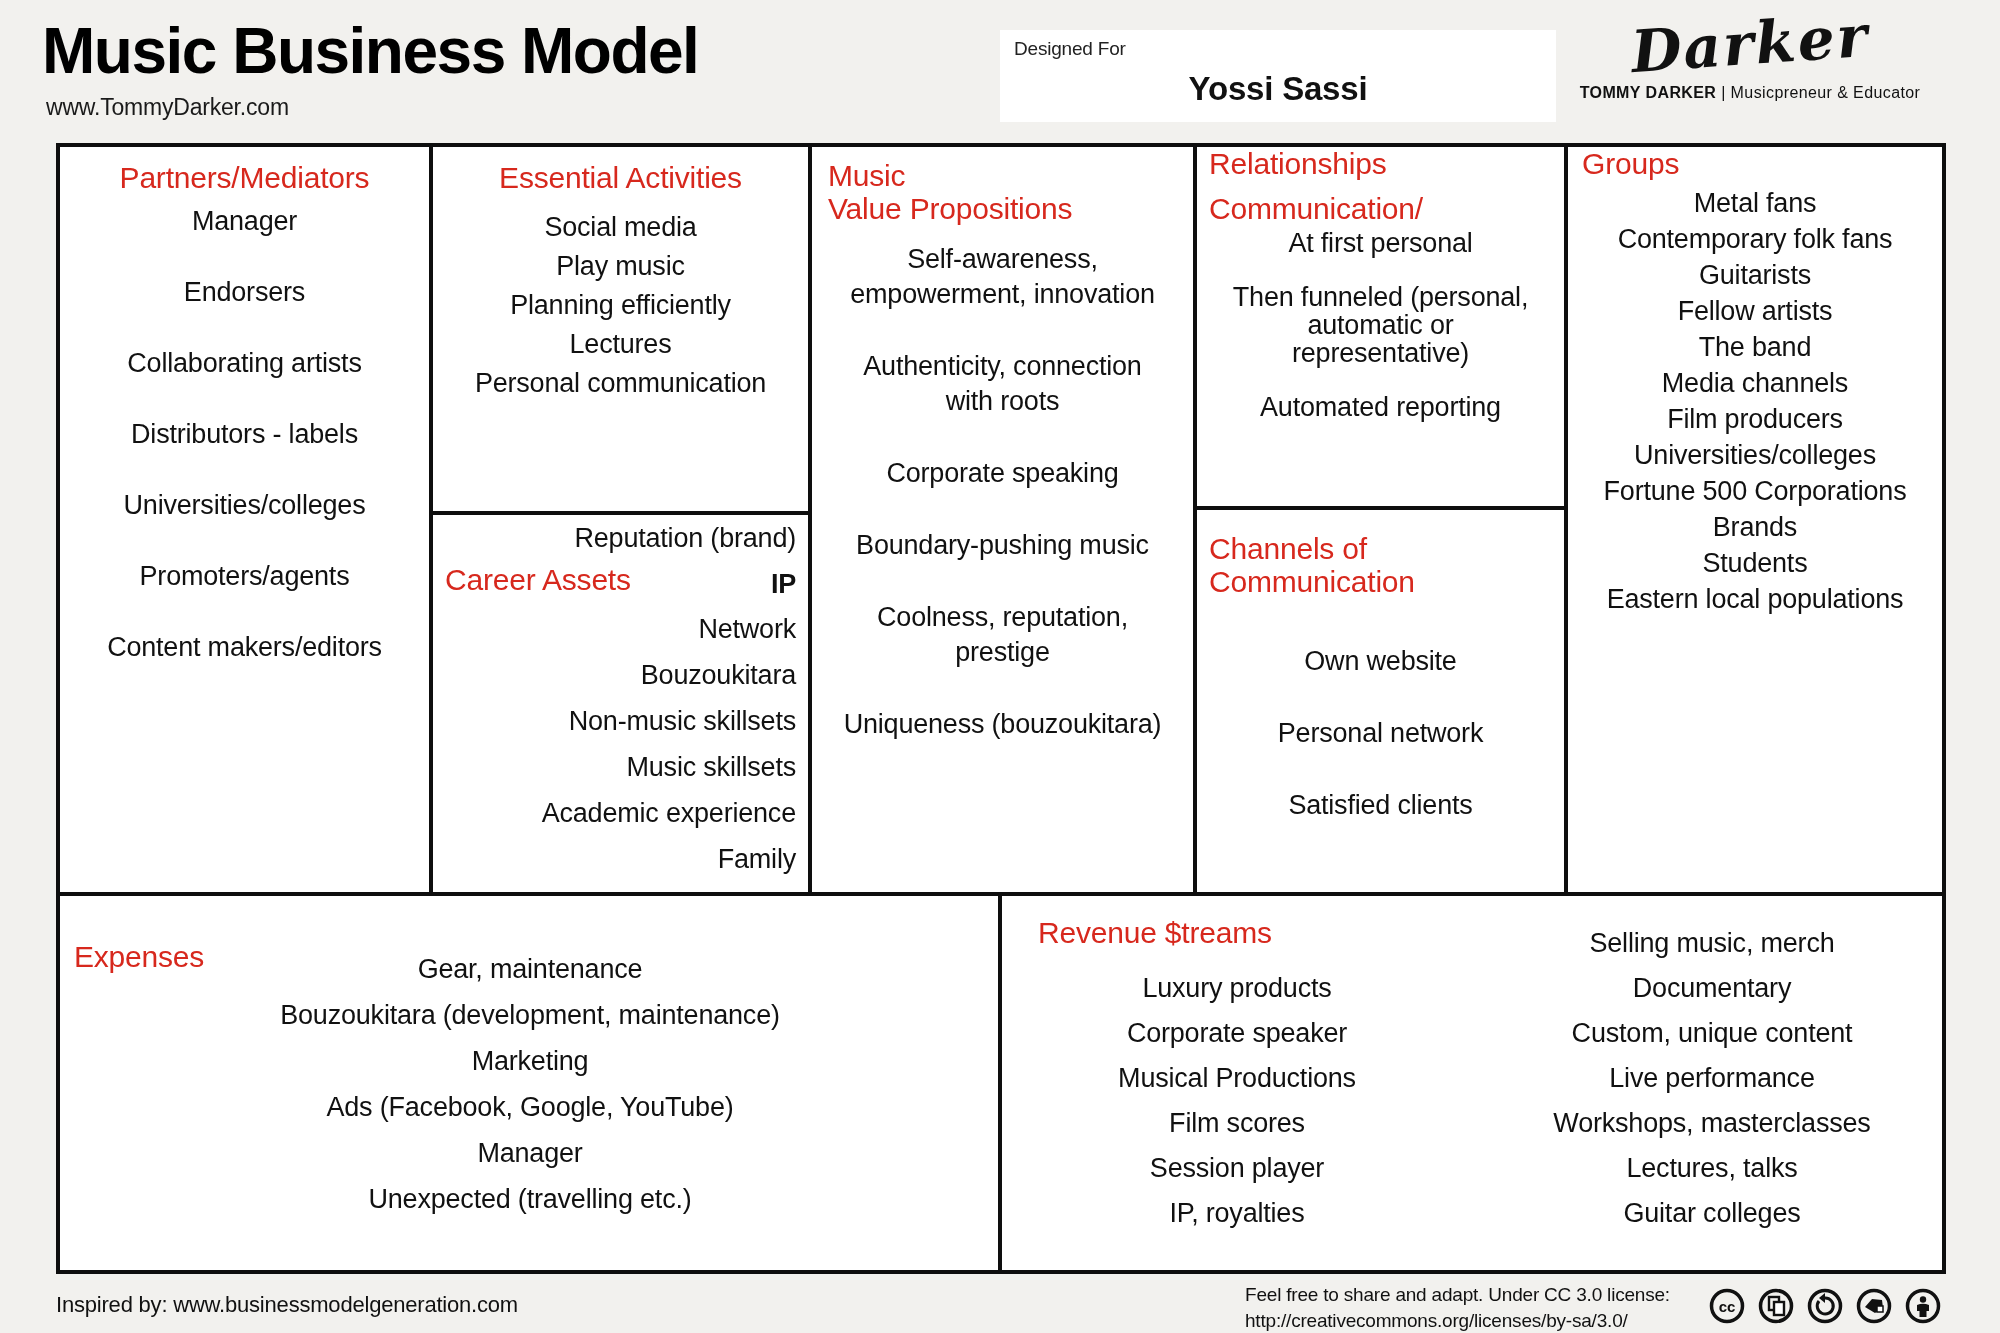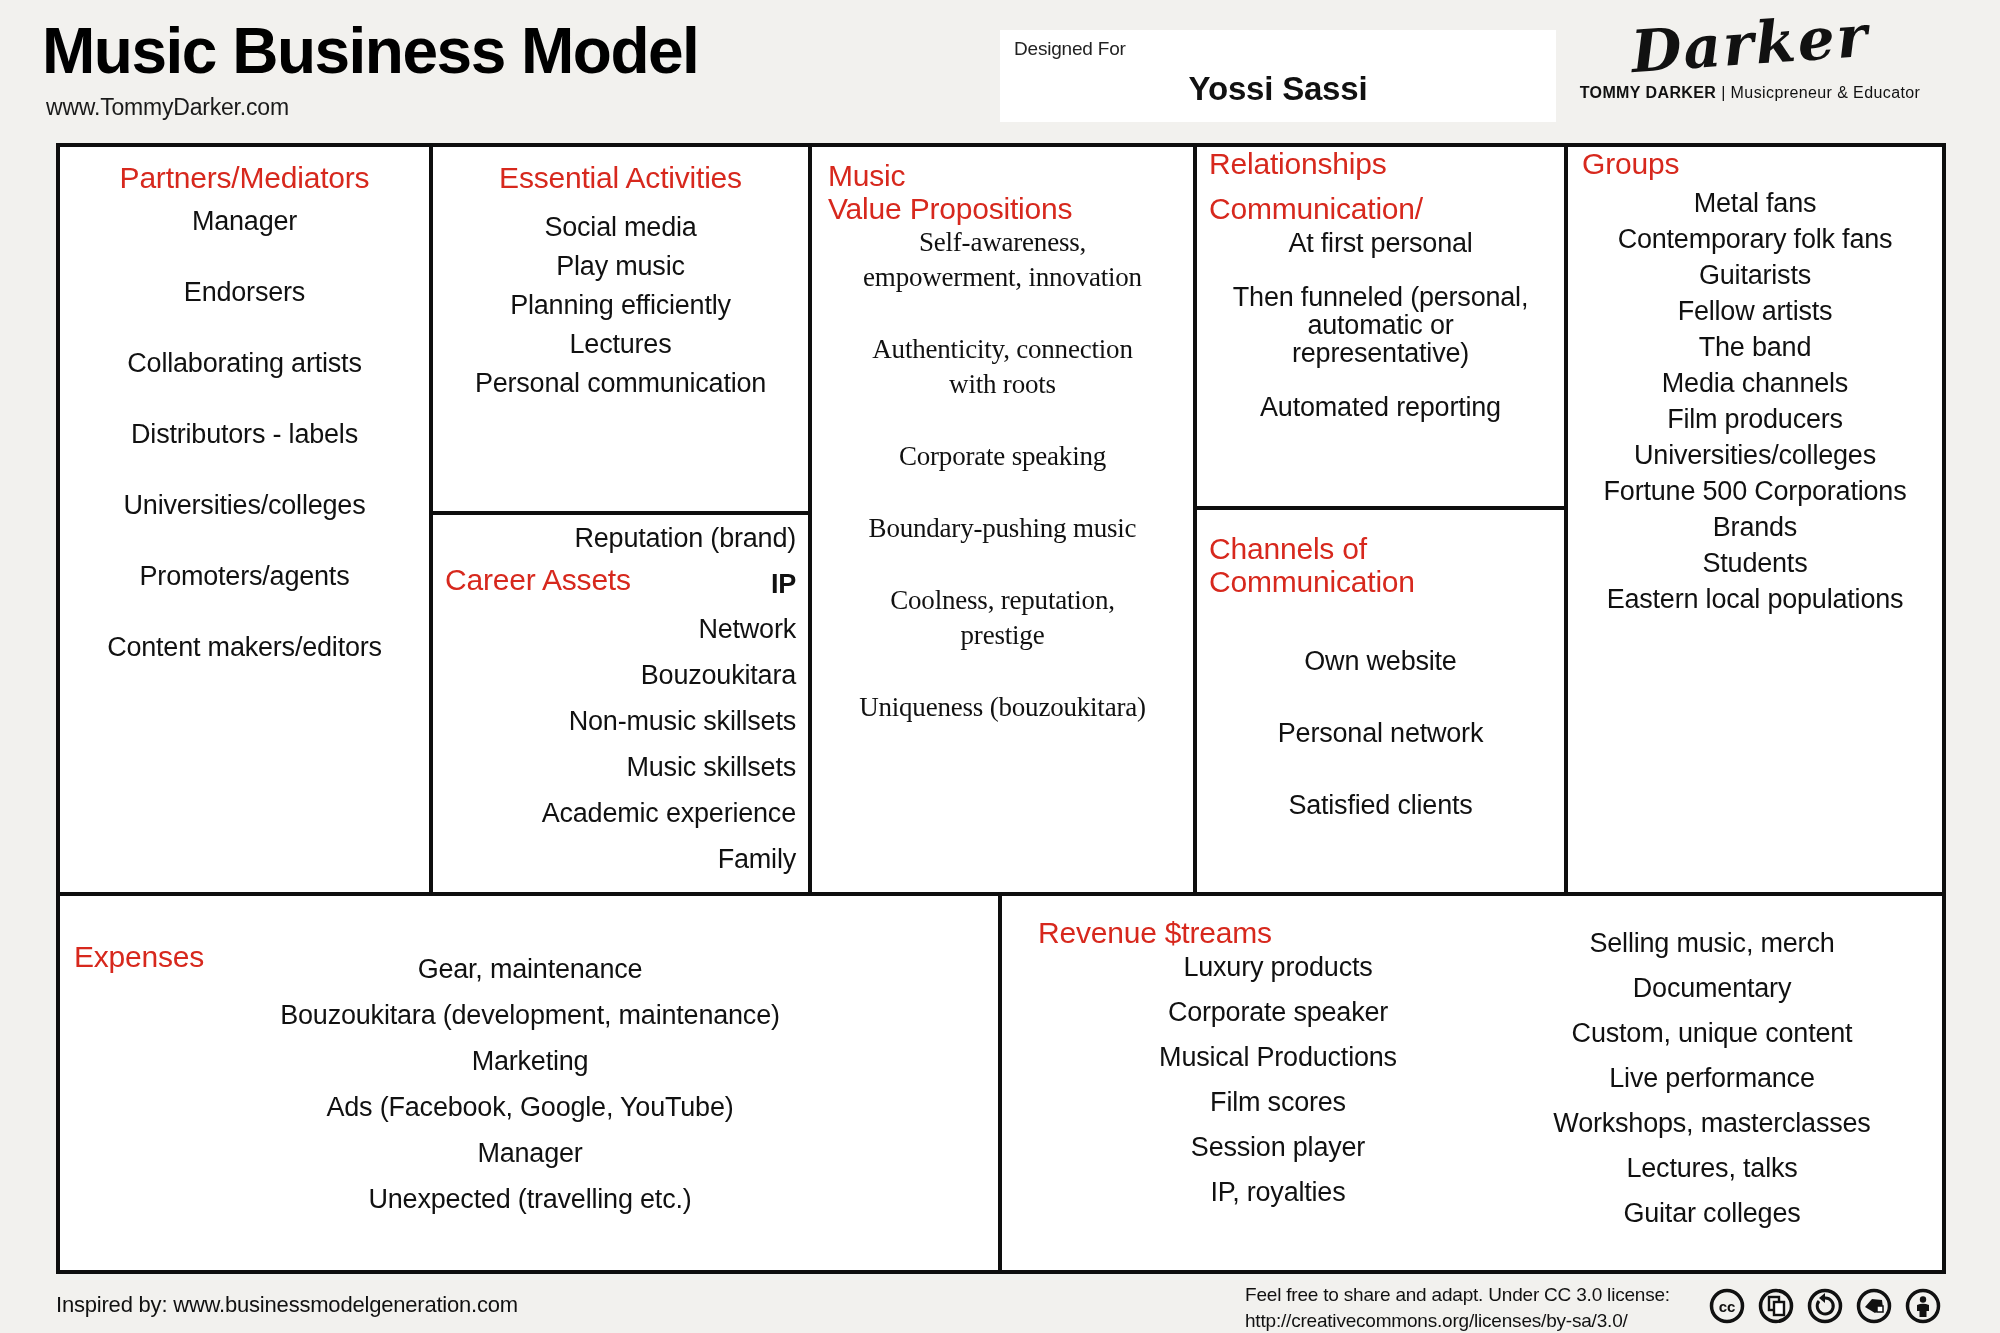--- a/index.html
+++ b/index.html
@@ -103,21 +103,21 @@
       <div>Non-music skillsets</div>
       <div>Music skillsets</div>
       <div>Academic experience</div>
       <div>Family</div>
     </div>
   </div>
 
   <div class="abs" style="left:752px; top:0; width:381px; height:745px;">
     <div class="sec-title" style="margin:12px 0 0 16px;">Music</div>
     <div class="sec-title" style="margin-left:16px;">Value Propositions</div>
-    <div class="list centered body-txt" style="margin-top:0; gap:37px; line-height:35px;font-family:Liberation Serif, serif;">
+    <div class="list centered body-txt" style="margin-top:17px; gap:37px; line-height:35px;">
       <div>
         <div>Self-awareness,</div>
         <div>empowerment, innovation</div>
       </div>
       <div>
         <div>Authenticity, connection</div>
         <div>with roots</div>
       </div>
       <div>
         <div>Corporate speaking</div>
@@ -188,21 +188,21 @@
       <div>Bouzoukitara (development, maintenance)</div>
       <div>Marketing</div>
       <div>Ads (Facebook, Google, YouTube)</div>
       <div>Manager</div>
       <div>Unexpected (travelling etc.)</div>
     </div>
   </div>
 
   <div class="abs" style="left:942px; top:749px; width:940px; height:374px;">
     <div class="sec-title" style="position:absolute; left:36px; top:20px;">Revenue $treams</div>
-    <div class="list centered body-txt" style="position:absolute; left:0; top:56px; width:470px; gap:14px; line-height:31px;padding-left:41px;">
+    <div class="list centered body-txt" style="position:absolute; left:0; top:77px; width:470px; gap:14px; line-height:31px;">
       <div>Luxury products</div>
       <div>Corporate speaker</div>
       <div>Musical Productions</div>
       <div>Film scores</div>
       <div>Session player</div>
       <div>IP, royalties</div>
     </div>
     <div class="list centered body-txt" style="position:absolute; left:480px; top:32px; width:460px; gap:14px; line-height:31px;">
       <div>Selling music, merch</div>
       <div>Documentary</div>

